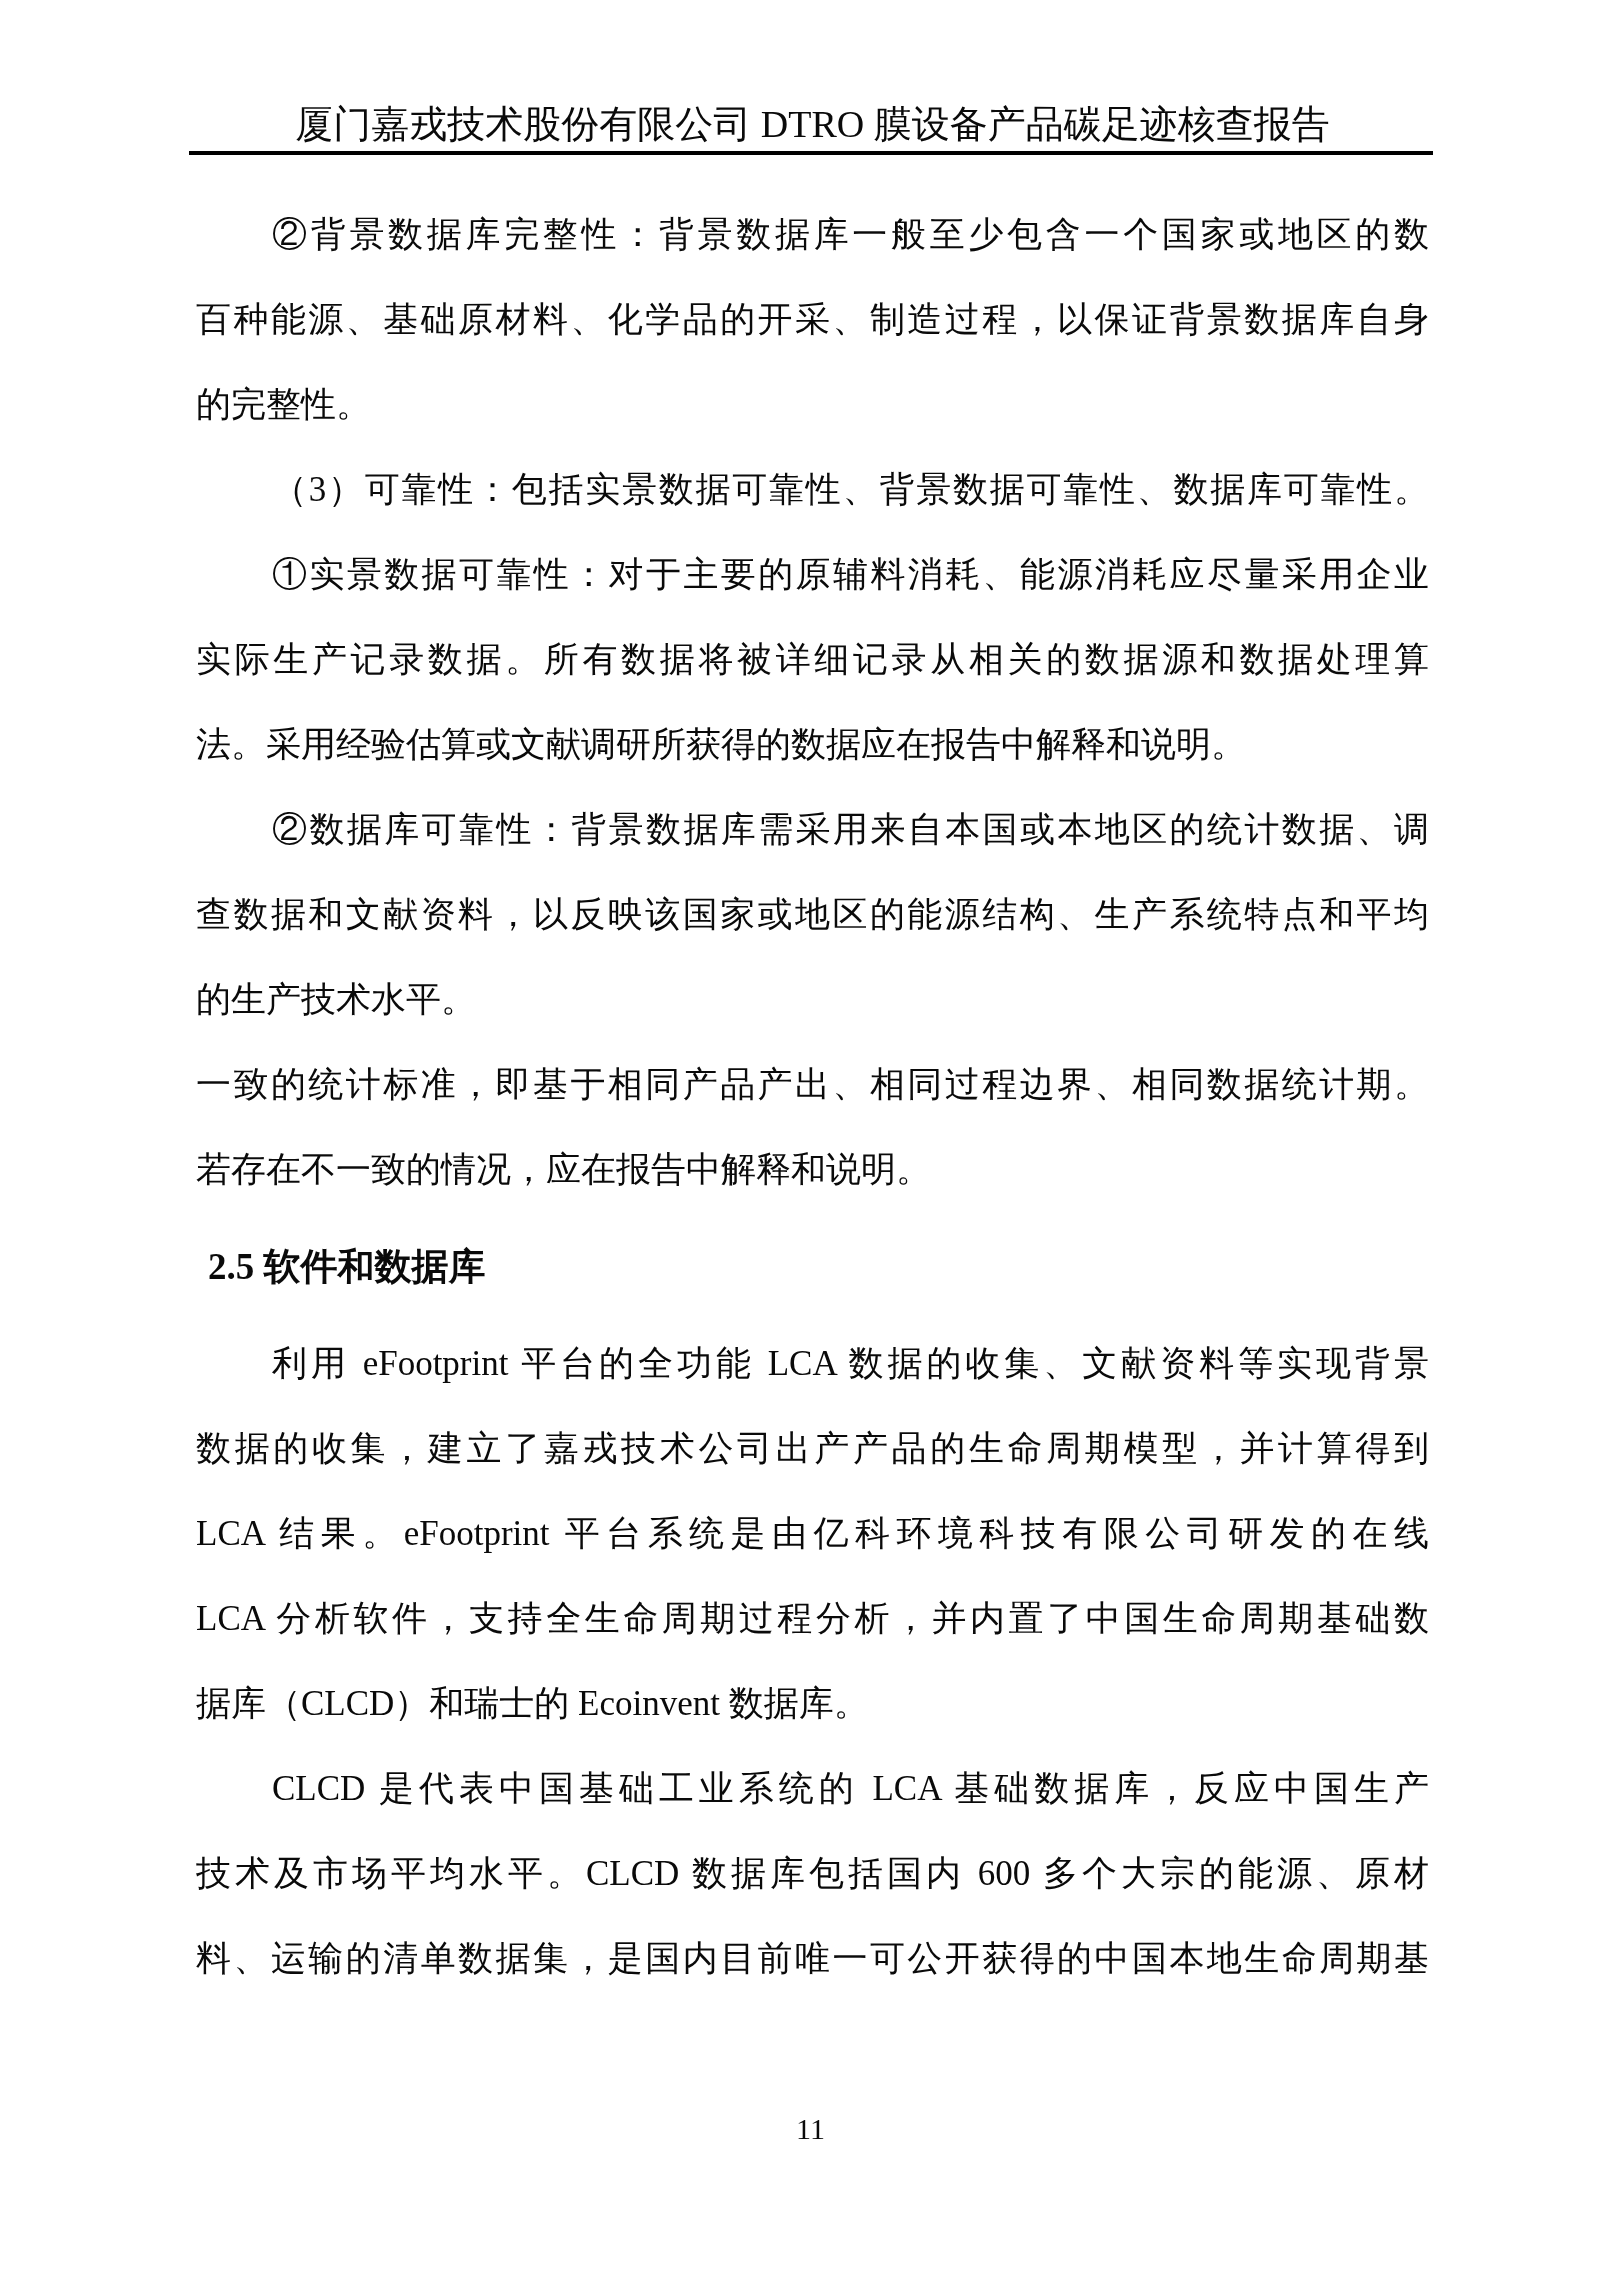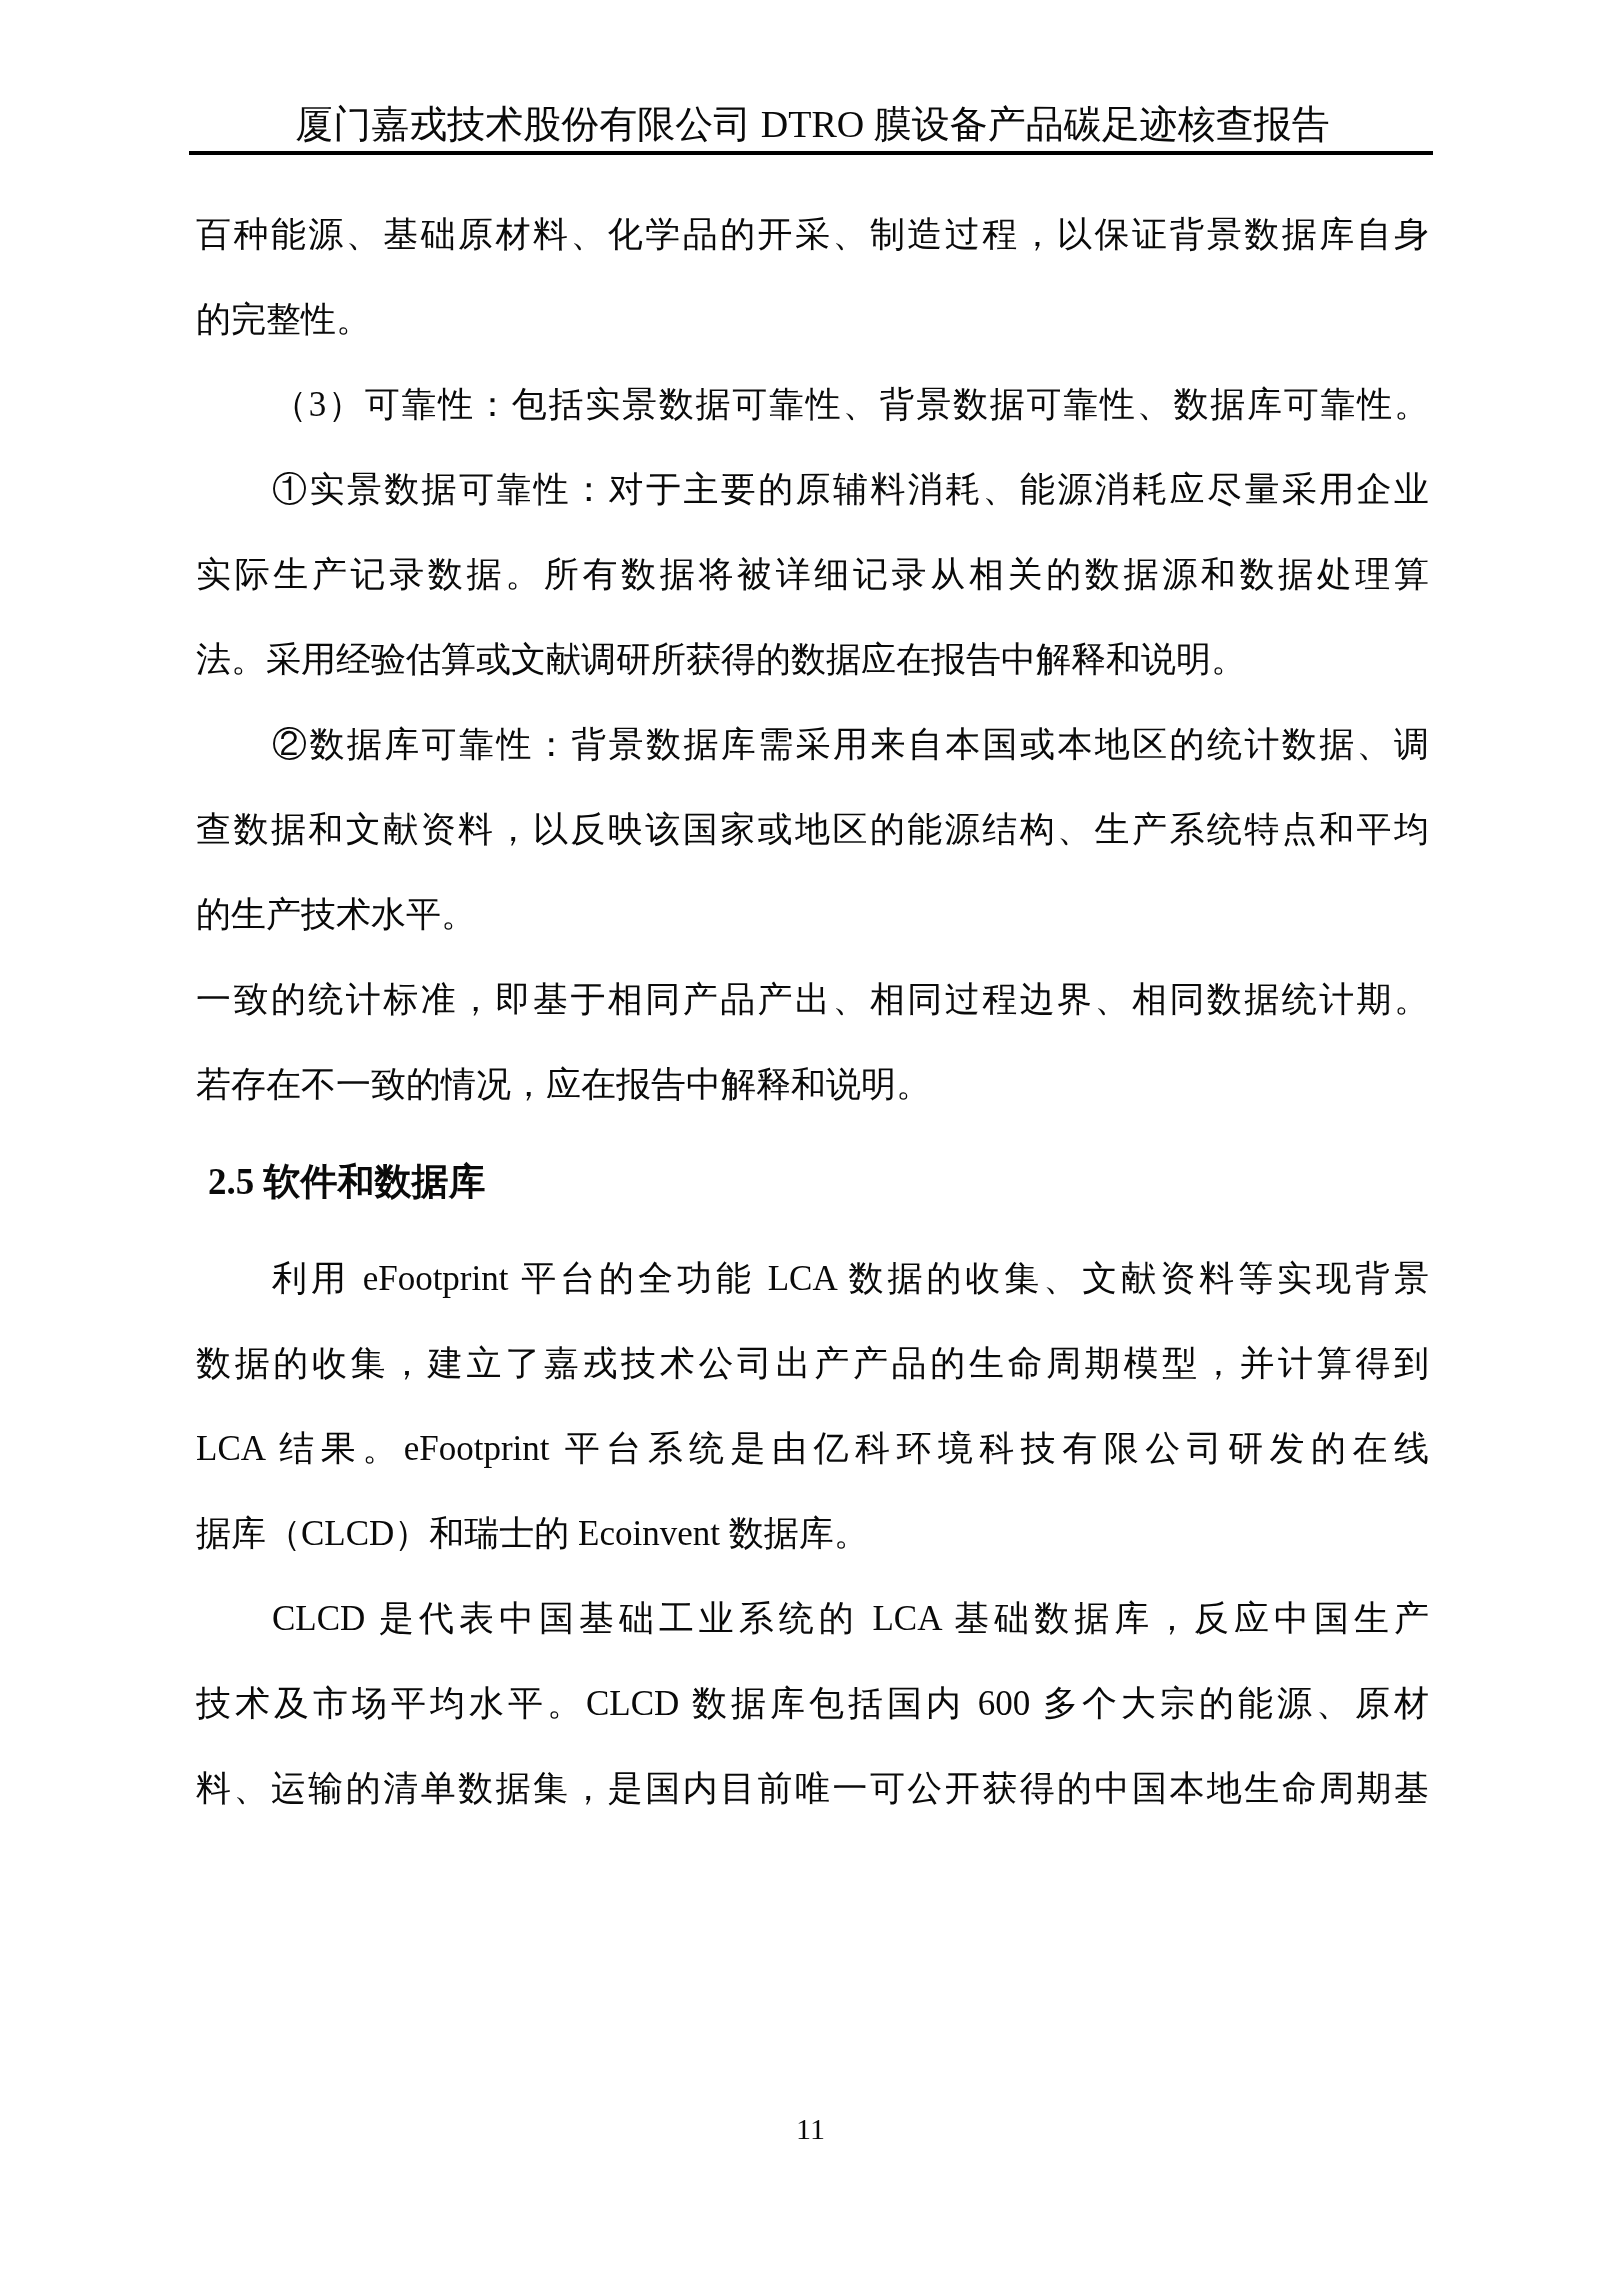--- a/index.html
+++ b/index.html
@@ -69,35 +69,37 @@
 </style>
 </head>
 <body>
 
 <header>
   <div class="hdr-title">厦门嘉戎技术股份有限公司 DTRO 膜设备产品碳足迹核查报告</div>
   <div class="hdr-rule"></div>
 </header>
 
 <main class="doc-body">
+  <div class="ln j ind">②背景数据库完整性：背景数据库一般至少包含一个国家或地区的数</div>
   <div class="ln j">百种能源、基础原材料、化学品的开采、制造过程，以保证背景数据库自身</div>
   <div class="ln">的完整性。</div>
   <div class="ln j ind">（3）可靠性：包括实景数据可靠性、背景数据可靠性、数据库可靠性。</div>
   <div class="ln j ind">①实景数据可靠性：对于主要的原辅料消耗、能源消耗应尽量采用企业</div>
   <div class="ln j">实际生产记录数据。所有数据将被详细记录从相关的数据源和数据处理算</div>
   <div class="ln">法。采用经验估算或文献调研所获得的数据应在报告中解释和说明。</div>
   <div class="ln j ind">②数据库可靠性：背景数据库需采用来自本国或本地区的统计数据、调</div>
   <div class="ln j">查数据和文献资料，以反映该国家或地区的能源结构、生产系统特点和平均</div>
   <div class="ln">的生产技术水平。</div>
   <div class="ln j">一致的统计标准，即基于相同产品产出、相同过程边界、相同数据统计期。</div>
   <div class="ln">若存在不一致的情况，应在报告中解释和说明。</div>
   <h2 class="heading">2.5 软件和数据库</h2>
   <div class="ln j ind">利用 eFootprint 平台的全功能 LCA 数据的收集、文献资料等实现背景</div>
   <div class="ln j">数据的收集，建立了嘉戎技术公司出产产品的生命周期模型，并计算得到</div>
   <div class="ln j">LCA 结果。eFootprint 平台系统是由亿科环境科技有限公司研发的在线</div>
+  <div class="ln j">LCA 分析软件，支持全生命周期过程分析，并内置了中国生命周期基础数</div>
   <div class="ln">据库（CLCD）和瑞士的 Ecoinvent 数据库。</div>
   <div class="ln j ind">CLCD 是代表中国基础工业系统的 LCA 基础数据库，反应中国生产</div>
   <div class="ln j">技术及市场平均水平。CLCD 数据库包括国内 600 多个大宗的能源、原材</div>
   <div class="ln j">料、运输的清单数据集，是国内目前唯一可公开获得的中国本地生命周期基</div>
 </main>
 
 <footer>
   <div class="footer-num">11</div>
 </footer>
 

